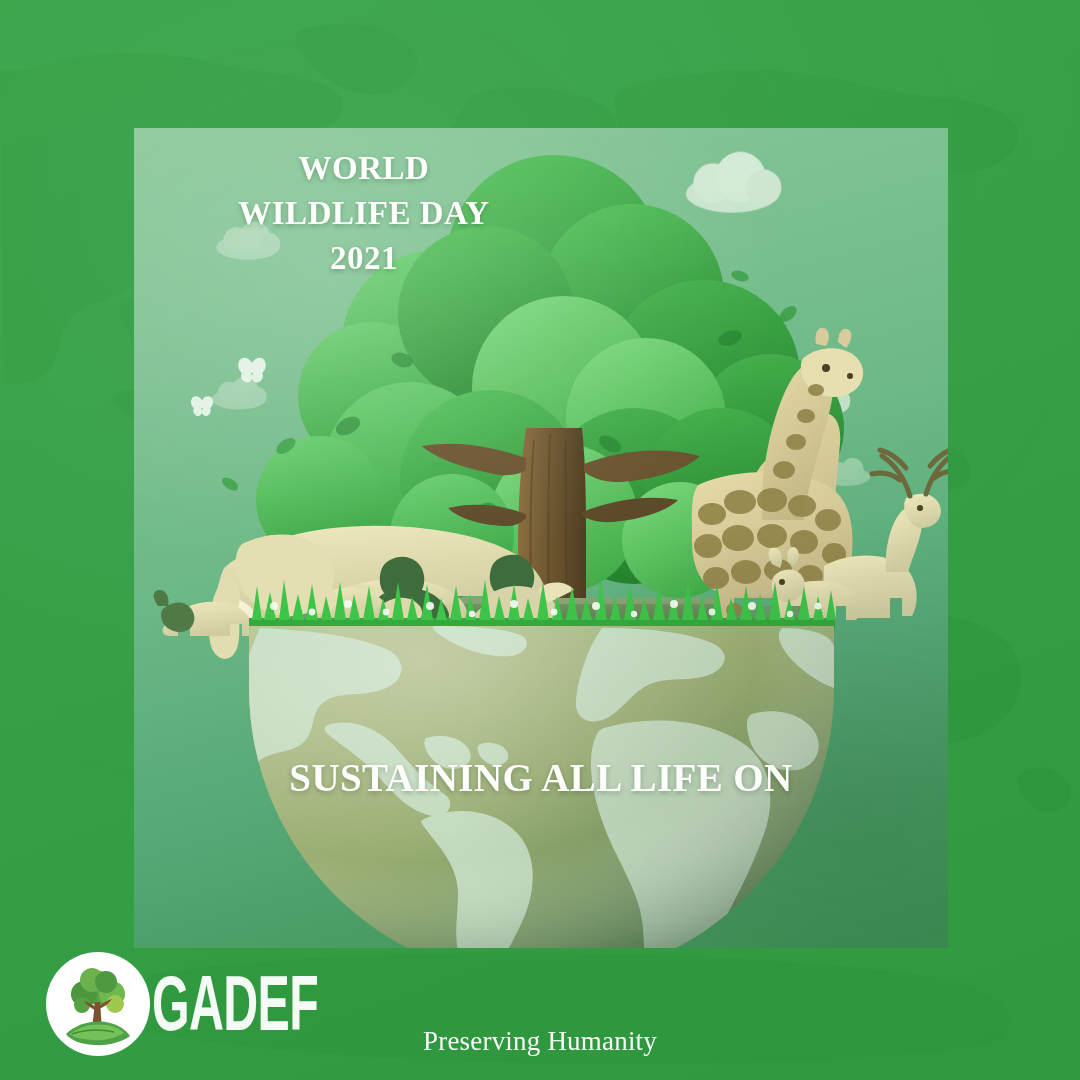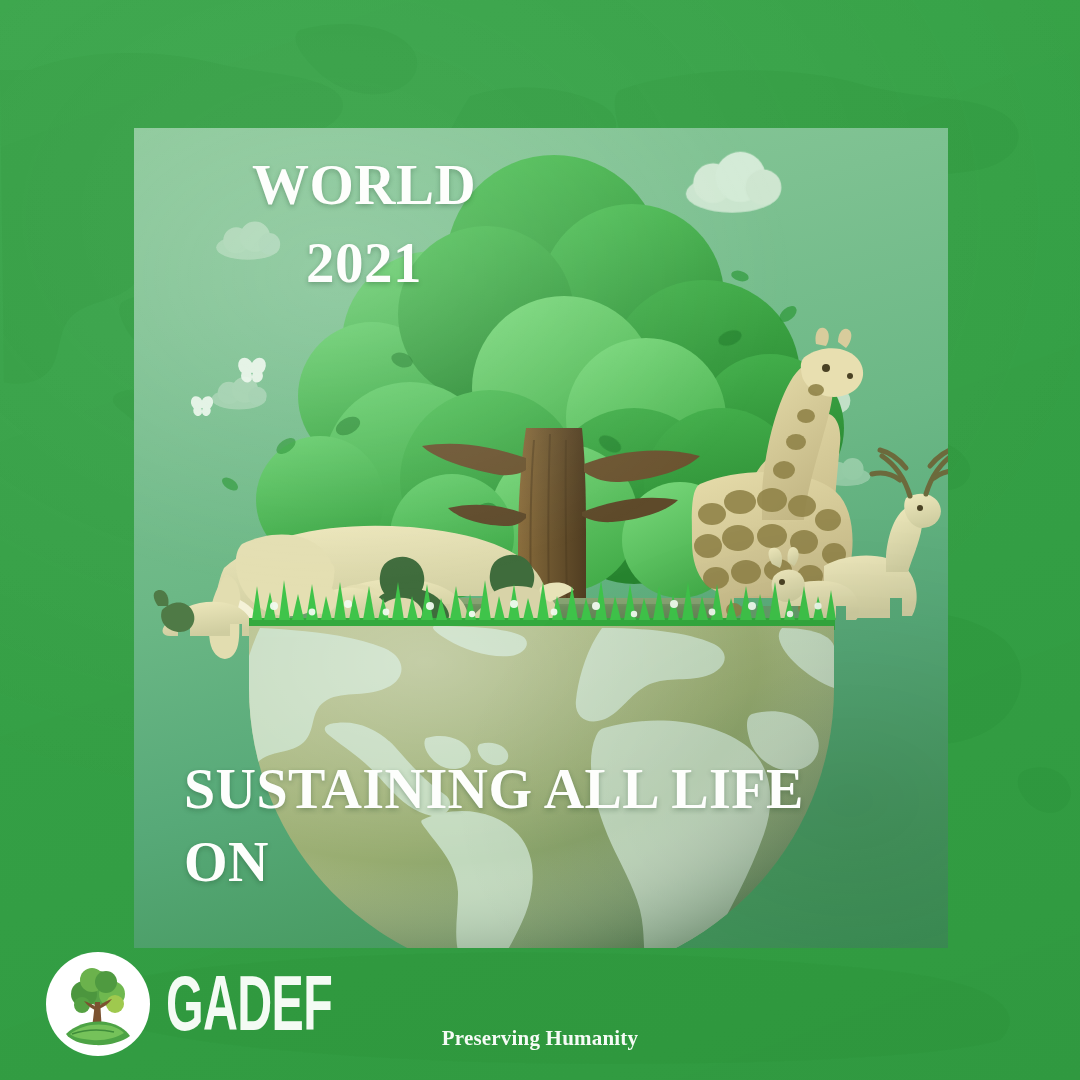--- a/index.html
+++ b/index.html
@@ -69,52 +69,52 @@
   
   .headline {
     position: absolute;
     left: 20px;
     top: 18px;
     width: 420px;
     text-align: center;
     color: #fdfefc;
     font-family: "Liberation Serif", serif;
     font-weight: 700;
-    font-size: 57px;
+    font-size: 33px;
     line-height: 1.37;
     letter-spacing: 0.5px;
     text-shadow: 0 2px 5px rgba(20,60,30,0.30);
     white-space: nowrap;
   }
   .headline .l1 { display:block; }
   .headline .l2 { display:block; }
   .headline .l3 { display:block; }
 
   .tagline-block {
     position: absolute;
     left: 50px;
     top: 625px;
     width: 714px;
+    text-align: center;
     color: #fdfefc;
     font-family: "Liberation Serif", serif;
     font-weight: 700;
-    font-size: 56px;
+    font-size: 39px;
     line-height: 1.30;
     letter-spacing: 0.4px;
     text-shadow: 0 2px 5px rgba(20,60,30,0.30);
   }
 
   
   #footer-logo {
     position: absolute;
     left: 46px;
     top: 952px;
     display: flex;
     align-items: center;
-    gap: 14px;
   }
   .logo-mark {
     width: 104px;
     height: 104px;
     border-radius: 50%;
     background: #ffffff;
     display: flex;
     align-items: center;
     justify-content: center;
     overflow: hidden;
@@ -133,22 +133,22 @@
     margin-left: 2px;
   }
   #footer-tagline {
     position: absolute;
     left: 0;
     top: 1026px;
     width: 1080px;
     text-align: center;
     color: #f6fbf6;
     font-family: "Liberation Serif", serif;
-    font-weight: 700;
-    font-size: 21px;
+    font-weight: 400;
+    font-size: 27px;
     letter-spacing: 0.2px;
   }
 </style>
 </head>
 <body>
 
 <div id="poster">
 
   <div class="bg-map">
     <svg viewBox="0 0 1080 1080" preserveAspectRatio="none" aria-hidden="true">
@@ -620,20 +620,21 @@
           </defs>
           <path d="M115,498 L700,498 L700,560 A292,292 0 0 1 115,560 Z" fill="url(#gSphereShade)"></path>
         </g>
       </svg>
     </div>
 
     <div class="panel-sheen"></div>
 
     <div class="headline">
       <span class="l1">WORLD</span>
+      <span class="l2">WILDLIFE DAY</span>
       <span class="l3">2021</span>
     </div>
 
     <div class="tagline-block">
       <div>SUSTAINING ALL LIFE ON</div>
     </div>
   </div>
 
   <div id="footer-logo">
     <div class="logo-mark">

